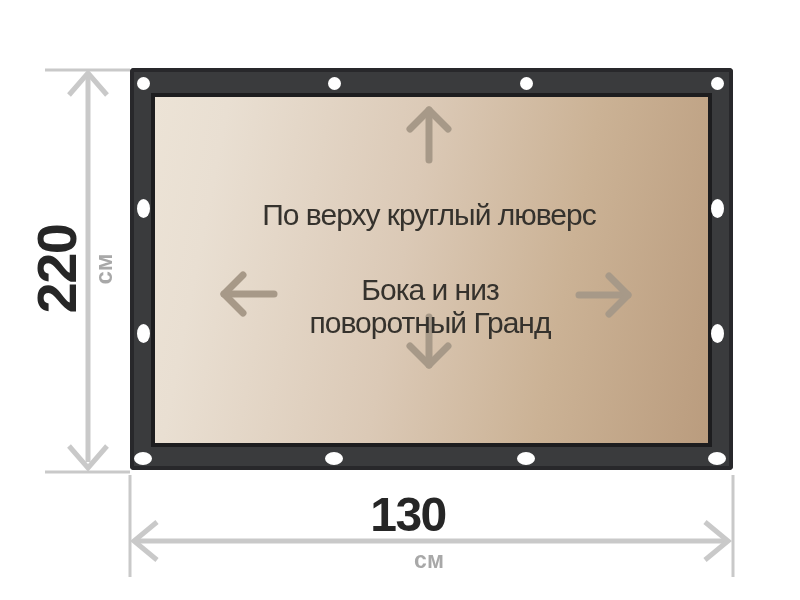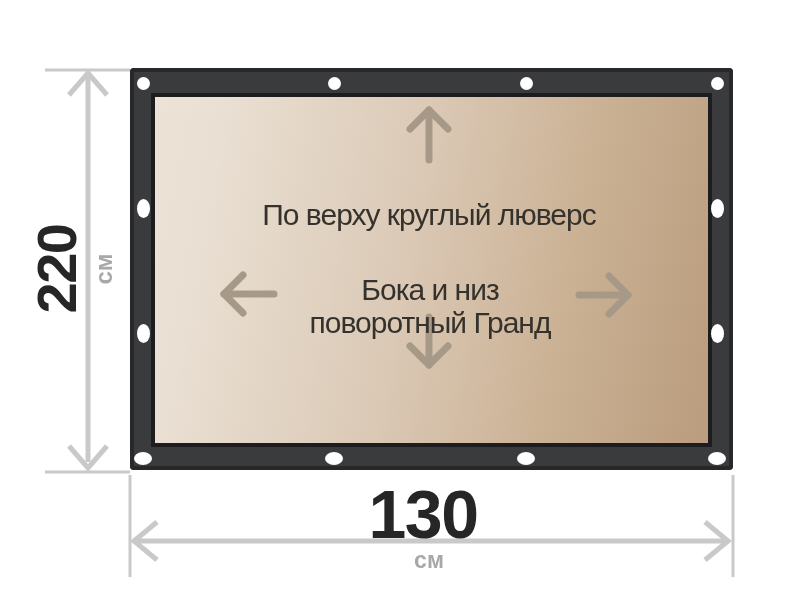--- a/index.html
+++ b/index.html
@@ -87,22 +87,22 @@
     left: 56px; top: 269px;
     font-size: 56px;
     transform: translate(-50%, -50%) rotate(-90deg);
   }
   .height-unit {
     left: 104px; top: 269px;
     font-size: 24px;
     transform: translate(-50%, -50%) rotate(-90deg);
   }
   .width-value {
-    left: 423px; top: 514px;
-    font-size: 68px;
+    left: 408px; top: 514px;
+    font-size: 48px;
     transform: translate(-50%, -50%);
   }
   .width-unit {
     left: 429px; top: 560px;
     font-size: 23px;
     transform: translate(-50%, -50%);
   }
 
   .overlay {
     position: absolute;

